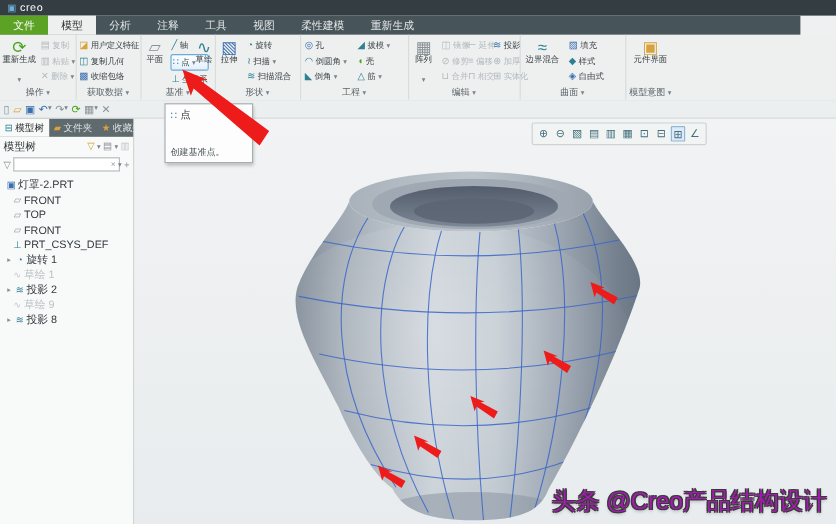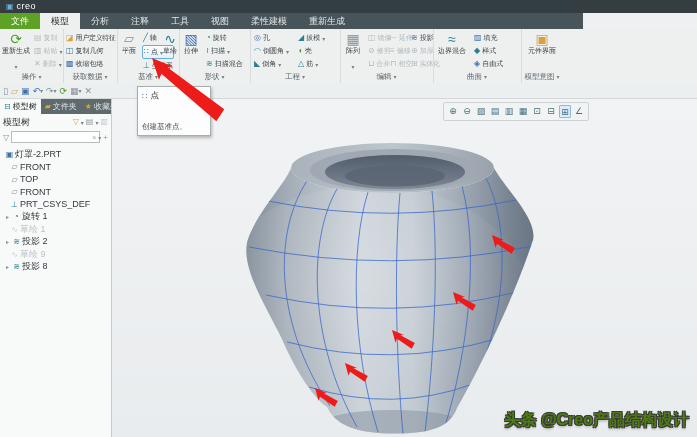--- a/index.html
+++ b/index.html
@@ -7,21 +7,21 @@
        font-family:"Liberation Sans","DejaVu Sans",sans-serif;
        background:#eef0f1;user-select:none;}
   
   .titlebar{position:absolute;left:0;top:0;width:697px;height:13px;background:#333d42;
             color:#cfd5d8;font-size:9px;line-height:13px;}
   .logo{position:absolute;left:6px;top:0;display:flex;align-items:center;gap:3px;color:#fff;}
   .logo .cube{color:#6ab1d8;font-size:8px;line-height:13px;}
   .logo .word{font-size:9px;letter-spacing:.5px;}
   .wintitle{position:absolute;left:372px;top:0;font-size:8.5px;color:#d6dadd;}
   
-  .tabstrip{position:absolute;left:0;top:13px;width:583px;height:16px;background:#47545a;display:flex;}
+  .tabstrip{position:absolute;left:0;top:13px;width:667px;height:16px;background:#47545a;display:flex;}
   .rtab{height:16px;line-height:16px;padding:0 11px;font-size:9px;color:#e3e7e9;cursor:pointer;}
   .rtab.file{background:#5ca224;color:#fff;}
   .rtab.active{background:#eef0f0;color:#2c2c2c;}
   
   .ribbon{position:absolute;left:0;top:29px;width:697px;height:55px;background:#eef0f0;
           border-bottom:1px solid #c7cccd;}
   .grp{position:absolute;top:0;height:54px;border-right:1px solid #d9dcdd;}
   .grp-label{position:absolute;bottom:1px;left:0;right:0;text-align:center;font-size:7.5px;color:#5a6468;white-space:nowrap;}
   .grp-label .car{font-size:6px;color:#7a8488;}
   .bigbtn{position:absolute;top:2px;width:30px;text-align:center;cursor:pointer;}
@@ -62,21 +62,21 @@
   .gtb{position:absolute;left:443px;top:102px;height:17px;display:flex;align-items:center;gap:2px;
        background:#f2f4f4;border:1px solid #cdd2d4;border-radius:2px;padding:0 3px;}
   .gic{width:12px;height:13px;font-size:9px;line-height:13px;text-align:center;color:#43707e;cursor:pointer;}
   .gic.sel{background:#dcebf7;border:1px solid #8fb8dc;box-sizing:border-box;border-radius:1px;}
   
   .tip{position:absolute;left:137px;top:86px;width:64px;background:#fdfdfd;border:1px solid #a8adaf;
        box-shadow:1px 2px 3px rgba(0,0,0,.25);padding:3px 4px;z-index:30;}
   .tip .t1{display:flex;gap:3px;font-size:8.5px;color:#2c2c2c;align-items:center;}
   .tip .t2{font-size:7.5px;color:#4a5356;margin-top:20px;}
   
-  .wm{position:absolute;right:8px;bottom:6px;font-size:16px;font-weight:bold;color:#4d7c0f;z-index:25;
+  .wm{position:absolute;right:8px;bottom:6px;font-size:20px;font-weight:normal;color:#a21caf;z-index:25;
       text-shadow:-1px -1px 0 #3a3a3a,1px -1px 0 #3a3a3a,-1px 1px 0 #3a3a3a,1px 1px 0 #3a3a3a,0 2px 3px rgba(0,0,0,.35);}
   svg{display:block;}
   .overlay{position:absolute;left:0;top:0;z-index:40;pointer-events:none;}
   .vasewrap{position:absolute;left:112px;top:99px;z-index:5;}
 </style>
 </head>
 <body>
 <div id="app">
 
 <div class="titlebar">

